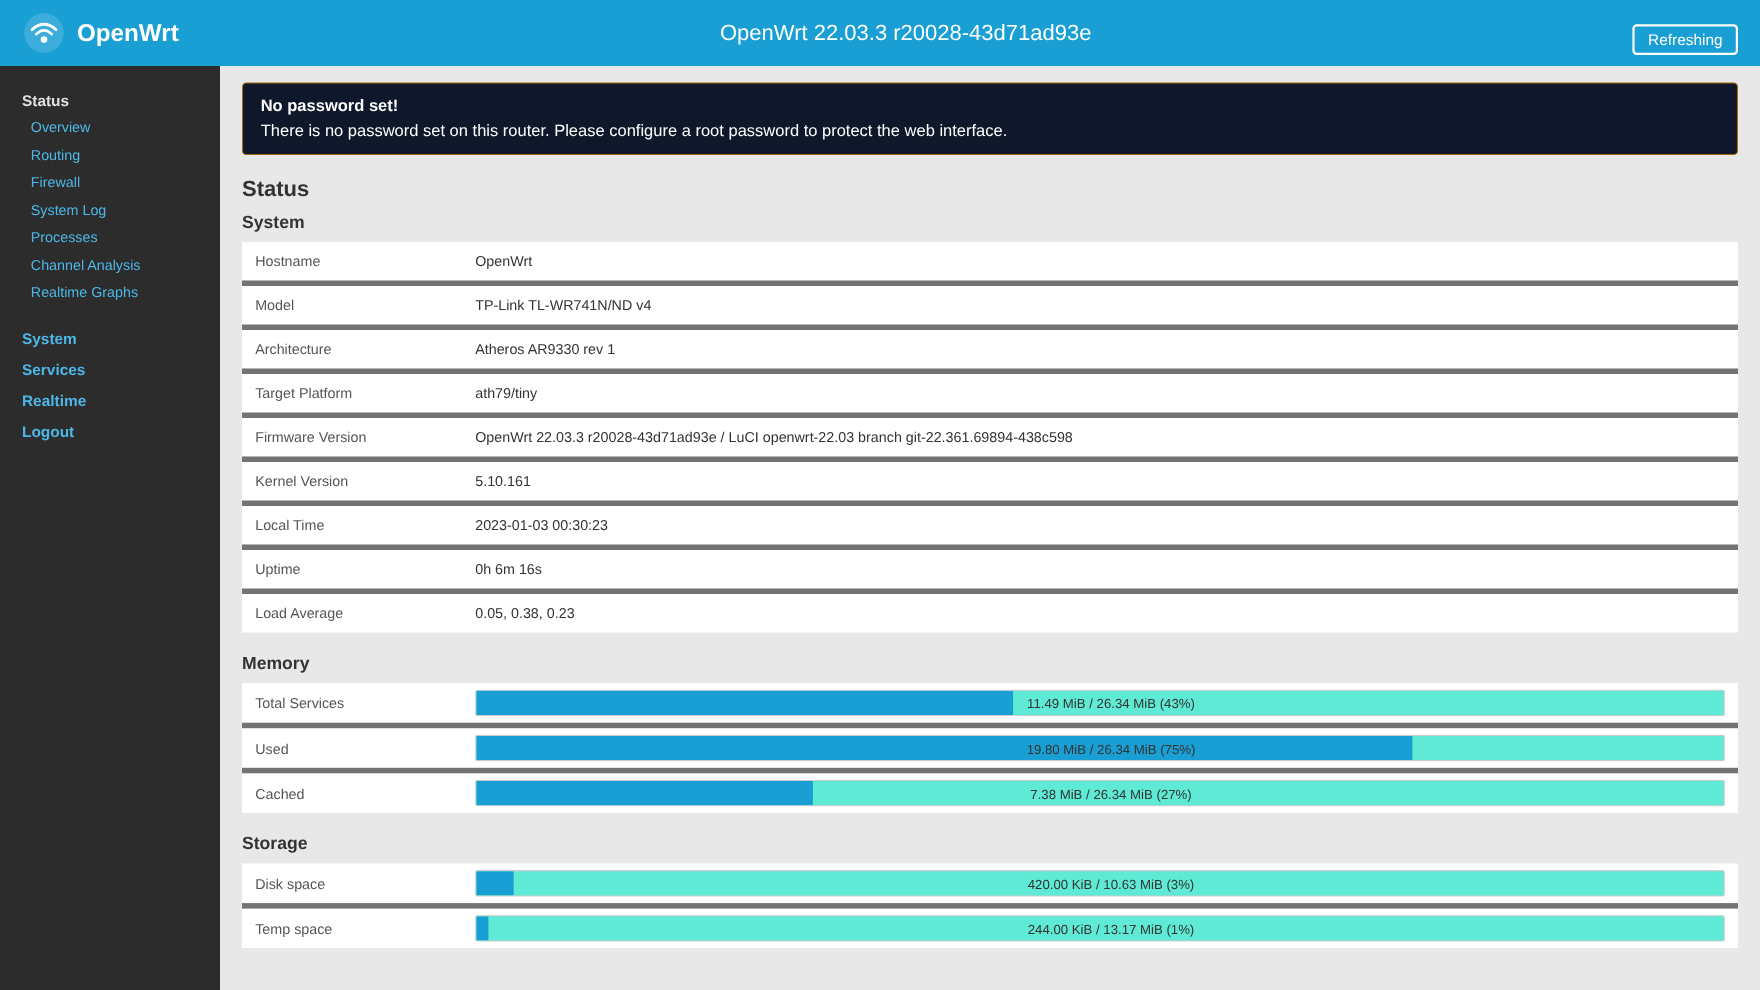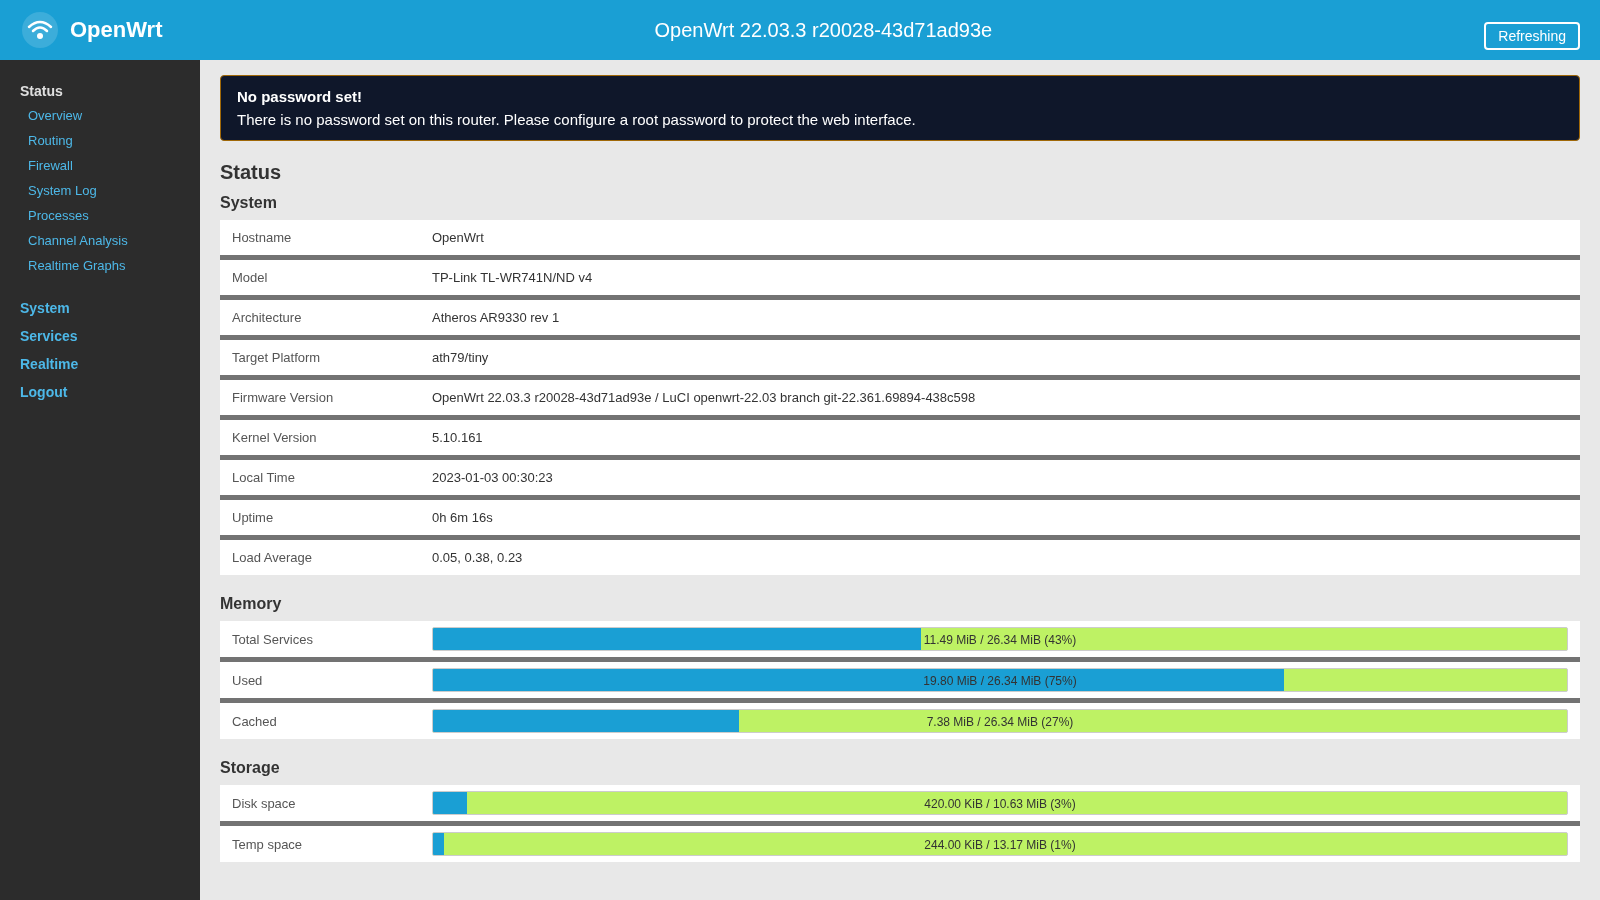--- a/index.html
+++ b/index.html
@@ -153,25 +153,26 @@
       font-size: 13px;
     }
 
     
     .progress-row td:last-child {
       padding: 6px 12px;
     }
     .progress-bar-container {
       width: 100%;
       height: 24px;
-      background: #bef264;
+      background: #5eead4;
       border: 1px solid #ccc;
       border-radius: 2px;
       position: relative;
       overflow: hidden;
+      padding-left: 10px;
     }
     .progress-bar-fill {
       height: 100%;
       background: #1a9fd4;
       position: absolute;
       left: 0;
       top: 0;
     }
     .progress-bar-label {
       position: absolute;

